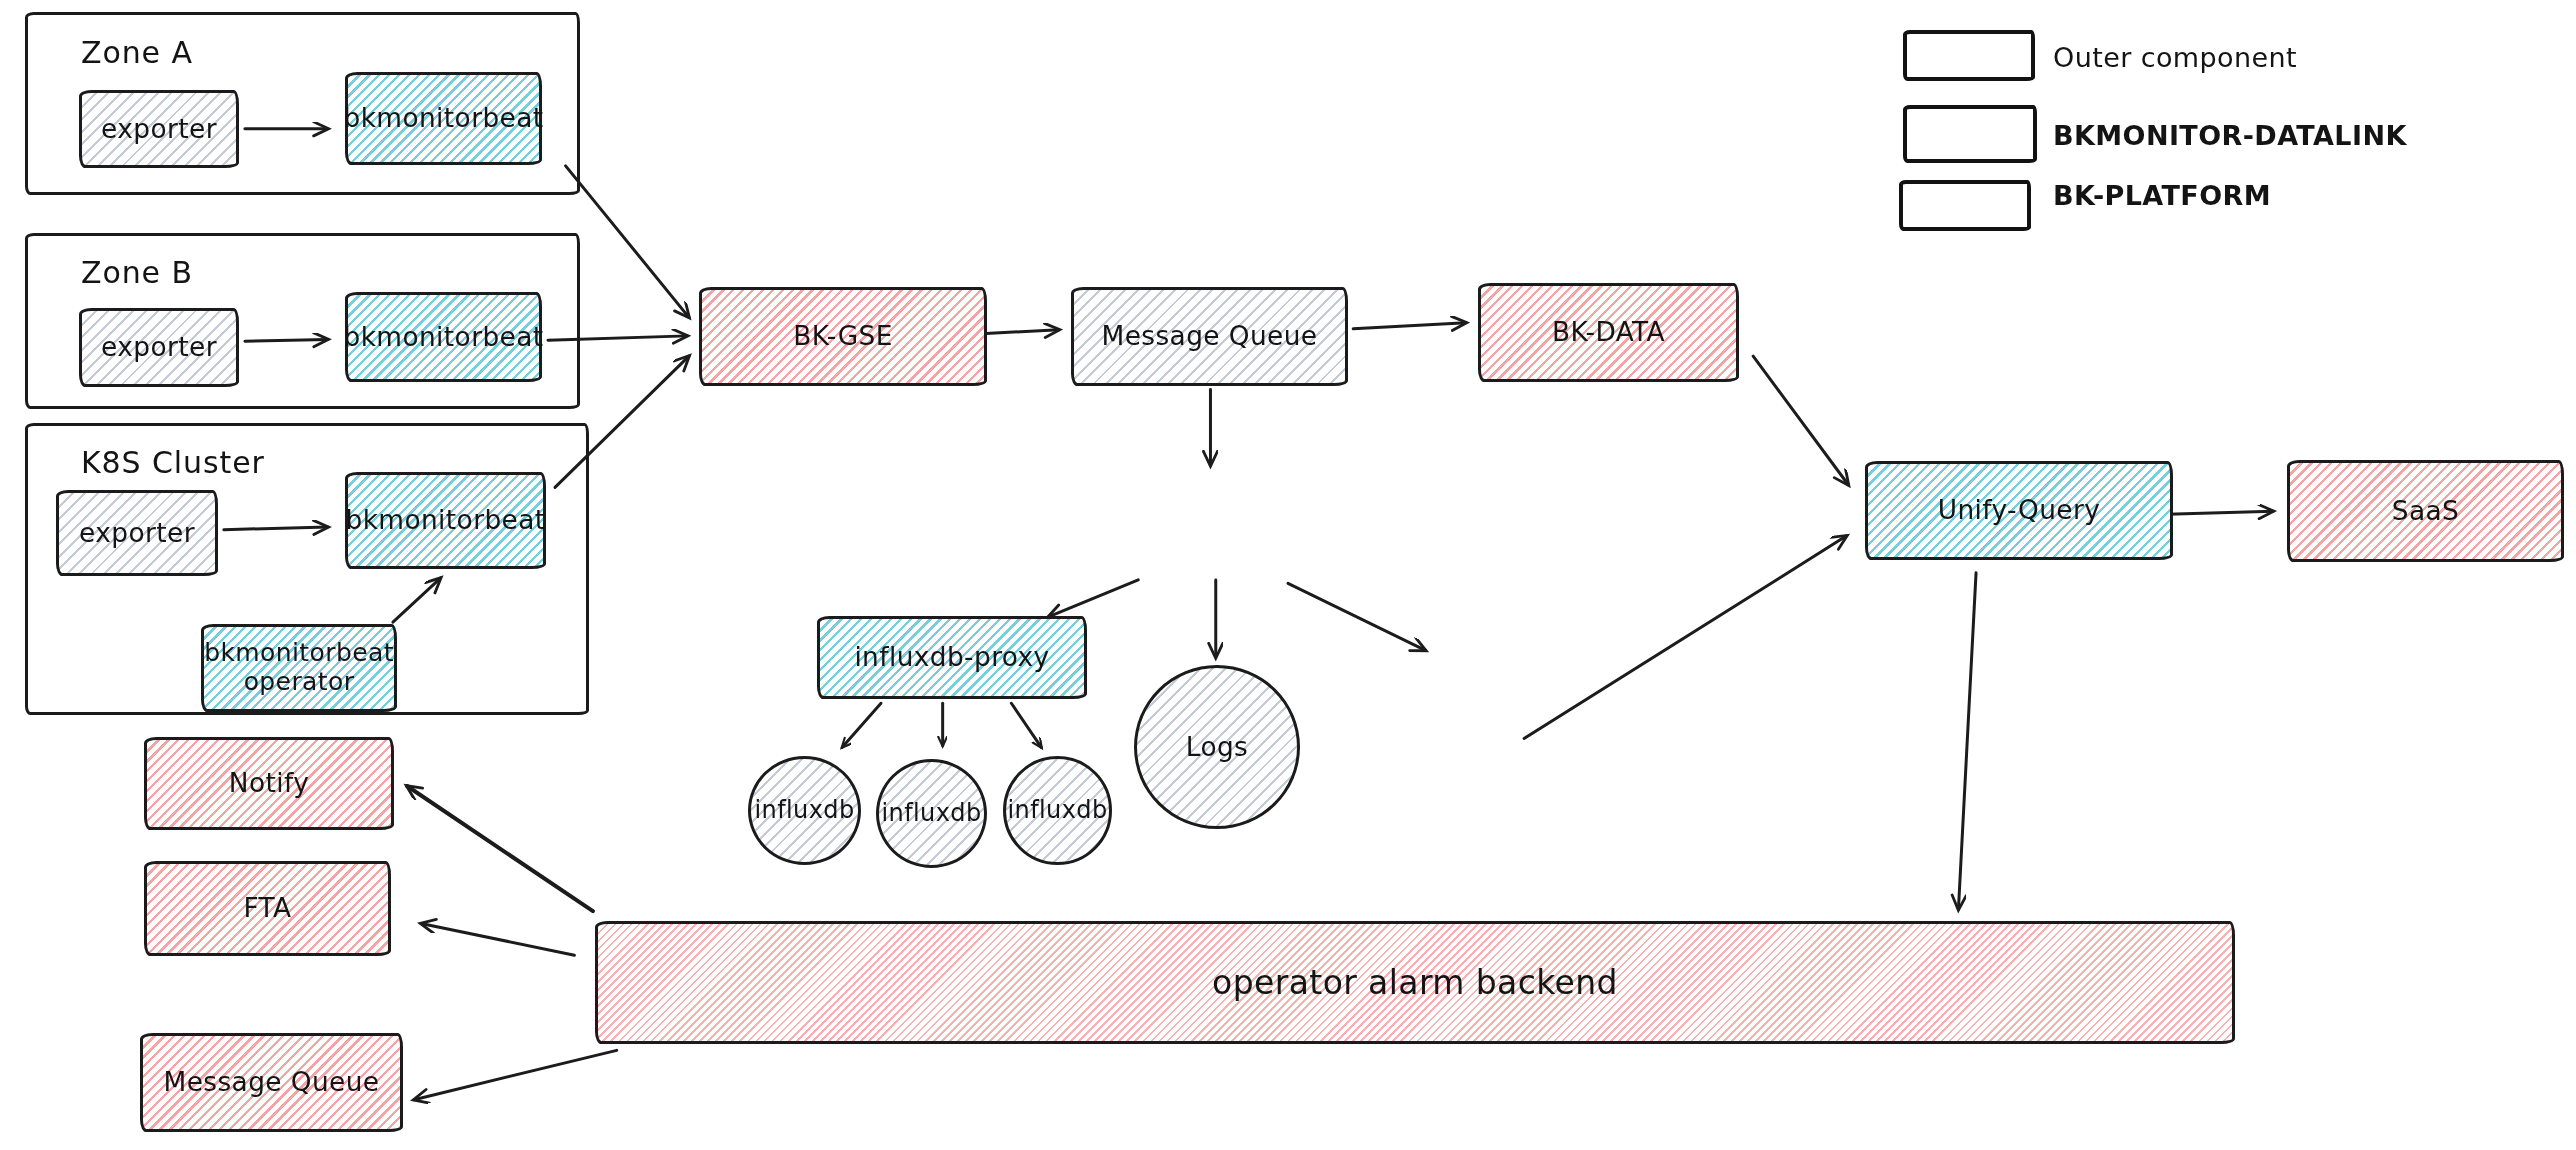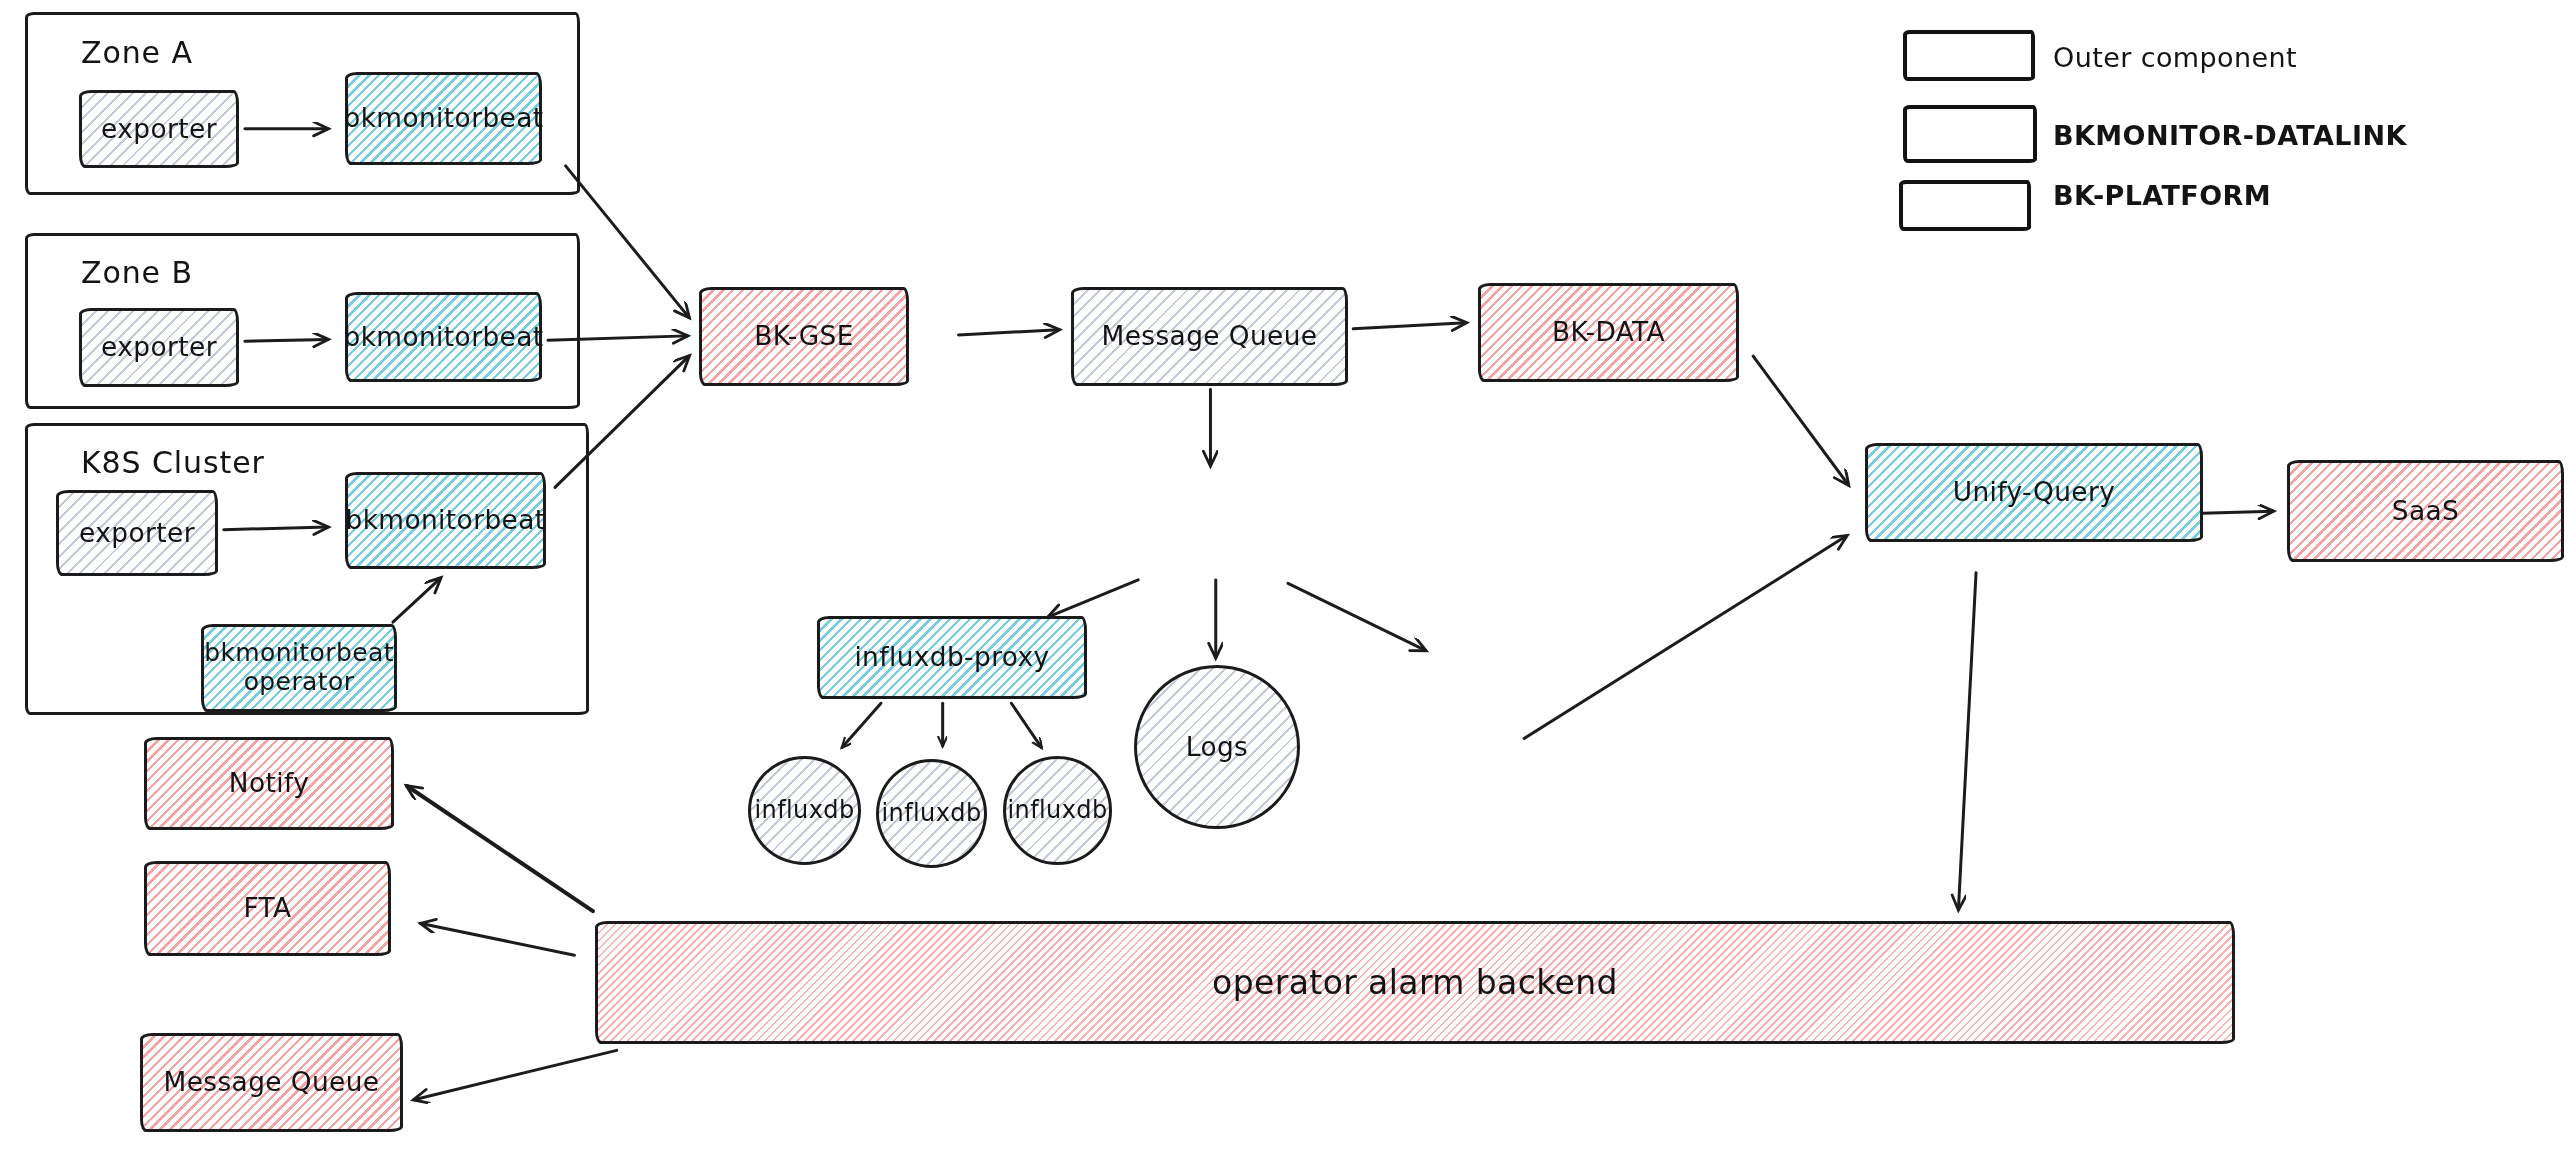--- a/index.html
+++ b/index.html
@@ -120,21 +120,21 @@
   <div class="node fill-outer" style="left:56px;top:490px;width:162px;height:86px">
       <span>exporter</span>
     </div>
   <div class="node fill-datalink" style="left:345px;top:472px;width:201px;height:97px">
       <span>bkmonitorbeat</span>
     </div>
   <div class="node fill-datalink two-line" style="left:201px;top:624px;width:196px;height:88px">
       <span>bkmonitorbeat operator</span>
     </div>
 
-  <div class="node fill-platform" style="left:699px;top:287px;width:210px;height:99px">
+  <div class="node fill-platform" style="left:699px;top:287px;width:288px;height:99px">
       <span>BK-GSE</span>
     </div>
   <div class="node fill-outer" style="left:1071px;top:287px;width:277px;height:99px">
       <span>Message Queue</span>
     </div>
   <div class="node fill-platform" style="left:1478px;top:283px;width:261px;height:99px">
       <span>BK-DATA</span>
     </div>
   <div class="node fill-datalink" style="left:817px;top:616px;width:270px;height:83px">
       <span>influxdb-proxy</span>
@@ -147,21 +147,21 @@
       <span>influxdb</span>
     </div>
   <div class="node circle fill-outer" style="left:1003px;top:756px;width:109px;height:109px;font-size:24px">
       <span>influxdb</span>
     </div>
 
   <div class="node circle fill-outer" style="left:1134px;top:665px;width:166px;height:164px">
       <span>Logs</span>
     </div>
 
-  <div class="node fill-datalink" style="left:1865px;top:443px;width:338px;height:99px">
+  <div class="node fill-datalink" style="left:1865px;top:461px;width:308px;height:99px">
       <span>Unify-Query</span>
     </div>
   <div class="node fill-platform" style="left:2287px;top:460px;width:277px;height:102px">
       <span>SaaS</span>
     </div>
 
   <div class="node fill-platform" style="left:144px;top:737px;width:250px;height:93px">
       <span>Notify</span>
     </div>
   <div class="node fill-platform" style="left:144px;top:861px;width:247px;height:95px">

